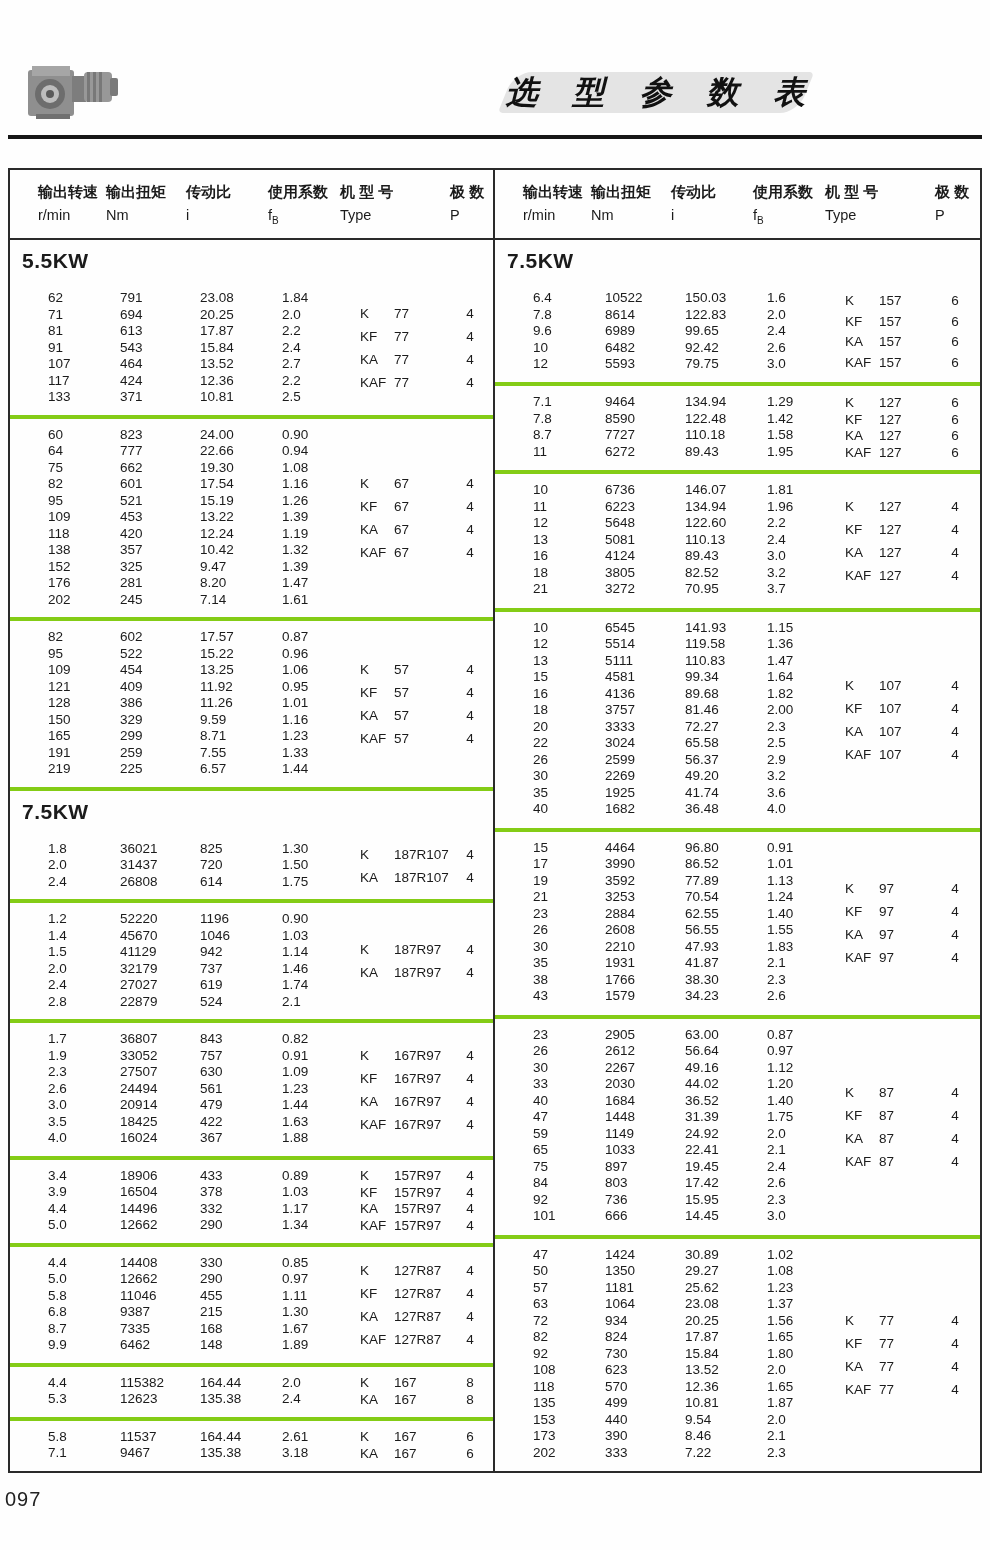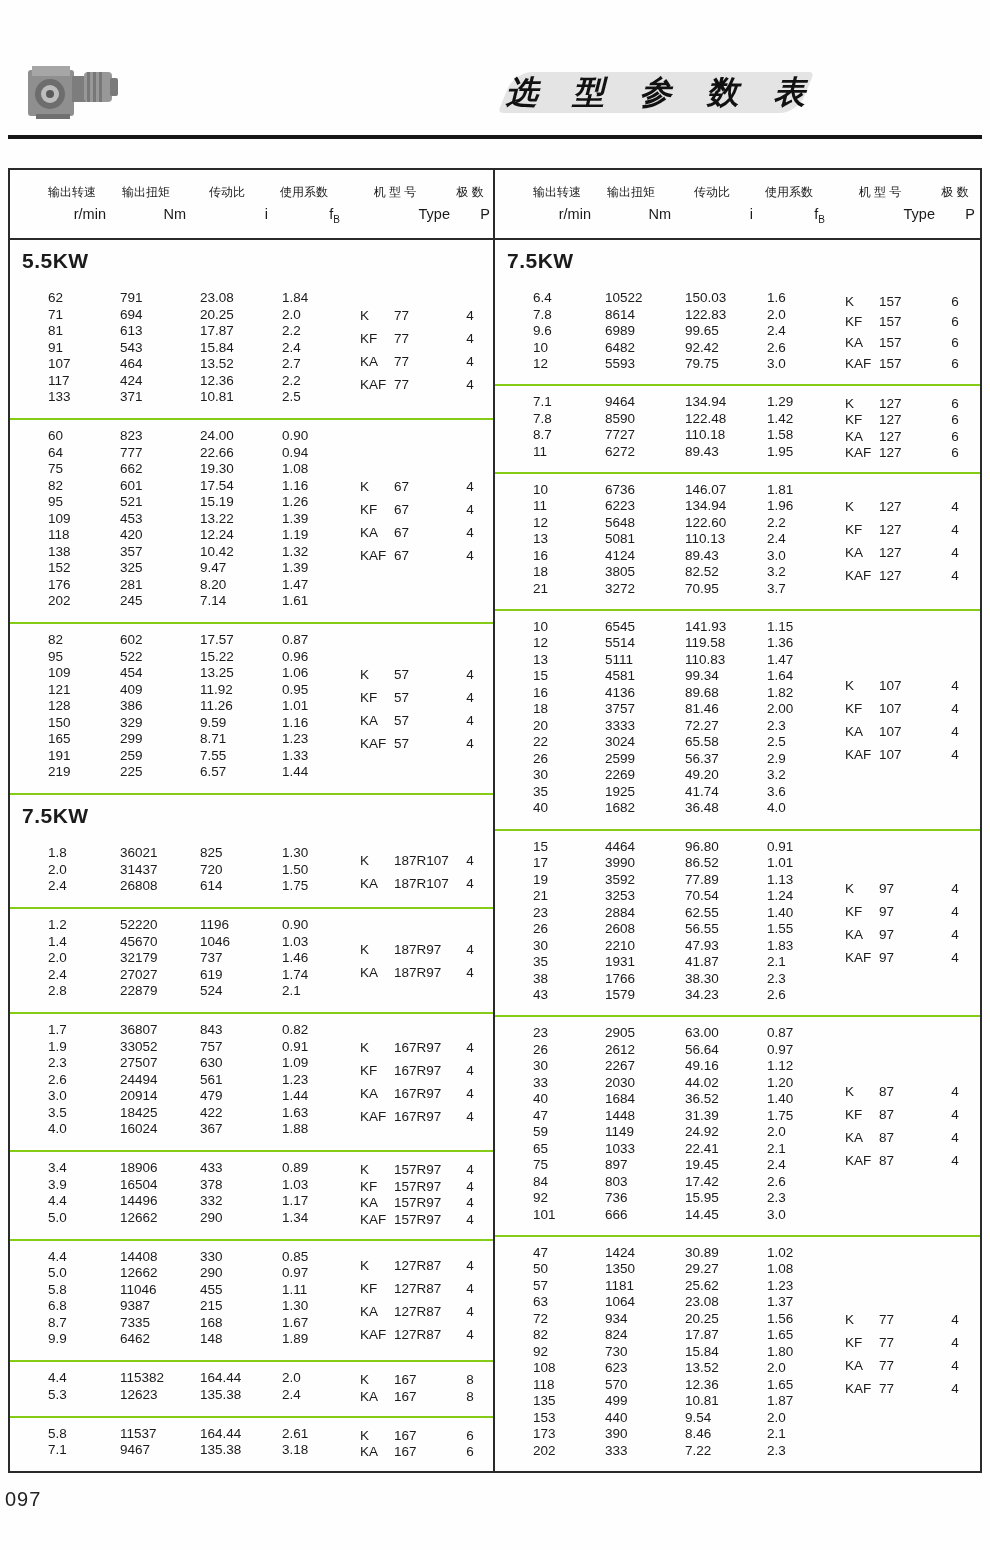--- a/index.html
+++ b/index.html
@@ -24,30 +24,30 @@
     position:absolute; left:8px; top:168px; width:974px; height:1305px;
     border:2px solid #2a2a2a; box-sizing:border-box; display:flex;
   }
   .half { width:50%; display:flex; flex-direction:column; box-sizing:border-box; min-width:0; }
   .half.left { border-right:2px solid #2a2a2a; }
   .thead {
     height:70px; flex:0 0 auto; border-bottom:2px solid #2a2a2a; box-sizing:border-box;
     display:grid; grid-template-columns:68px 80px 82px 72px 110px 40px;
     padding-left:28px; align-content:center; row-gap:5px;
   }
-  .hl { text-align:center; font-size:12px; font-weight:normal; white-space:nowrap; }
-  .hu { text-align:right; font-size:14.5px; }
+  .hl { text-align:left; font-size:15px; font-weight:bold; white-space:nowrap; }
+  .hu { text-align:left; font-size:14.5px; }
   .hu sub { font-size:10px; }
   .tbody { flex:1 1 auto; display:flex; flex-direction:column; min-height:0; }
   .ptitle {
     flex:0 0 auto; height:42px; display:flex; align-items:center;
     padding-left:12px; font-size:21px; font-weight:bold; letter-spacing:0.5px;
   }
   .block { position:relative; padding:8px 0; flex:1 1 auto; }
-  .block.sep { border-bottom:2px solid #84cc16; }
+  .block.sep { border-bottom:4px solid #84cc16; }
   .drow { display:grid; grid-template-columns:68px 80px 82px 72px; padding-left:28px; line-height:16.5px; font-size:13.5px; }
   .dc { padding-left:14px; white-space:nowrap; }
   .dc.c0 { padding-left:10px; }
   .types {
     position:absolute; left:330px; top:8px; bottom:8px; width:150px;
     display:flex; flex-direction:column; justify-content:center;
   }
   .trow { display:grid; grid-template-columns:90px 40px; padding-left:20px; font-size:13.5px; white-space:nowrap; }
   .tname { display:flex; }
   .tprefix { width:34px; flex:0 0 auto; }
@@ -403,20 +403,26 @@
               <div class="dc">1196</div>
               <div class="dc">0.90</div>
             </div>
             <div class="drow">
               <div class="dc c0">1.4</div>
               <div class="dc">45670</div>
               <div class="dc">1046</div>
               <div class="dc">1.03</div>
             </div>
             <div class="drow">
+              <div class="dc c0">1.5</div>
+              <div class="dc">41129</div>
+              <div class="dc">942</div>
+              <div class="dc">1.14</div>
+            </div>
+            <div class="drow">
               <div class="dc c0">2.0</div>
               <div class="dc">32179</div>
               <div class="dc">737</div>
               <div class="dc">1.46</div>
             </div>
             <div class="drow">
               <div class="dc c0">2.4</div>
               <div class="dc">27027</div>
               <div class="dc">619</div>
               <div class="dc">1.74</div>

